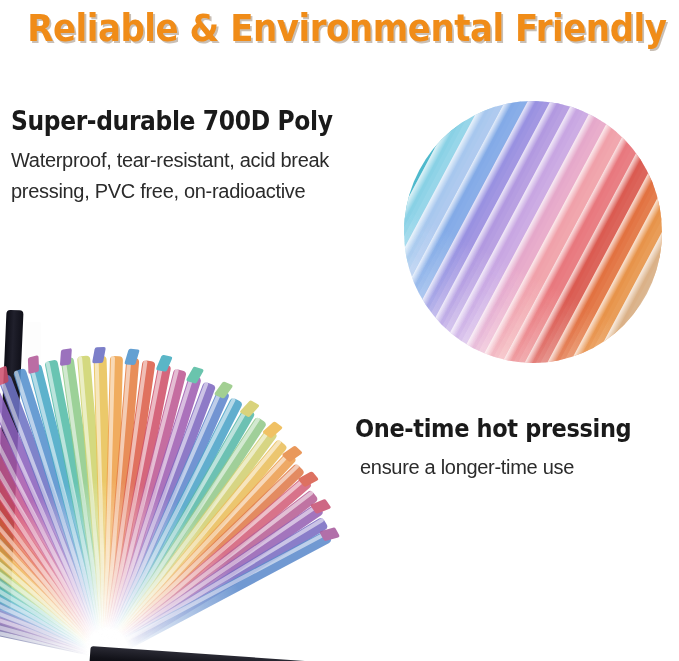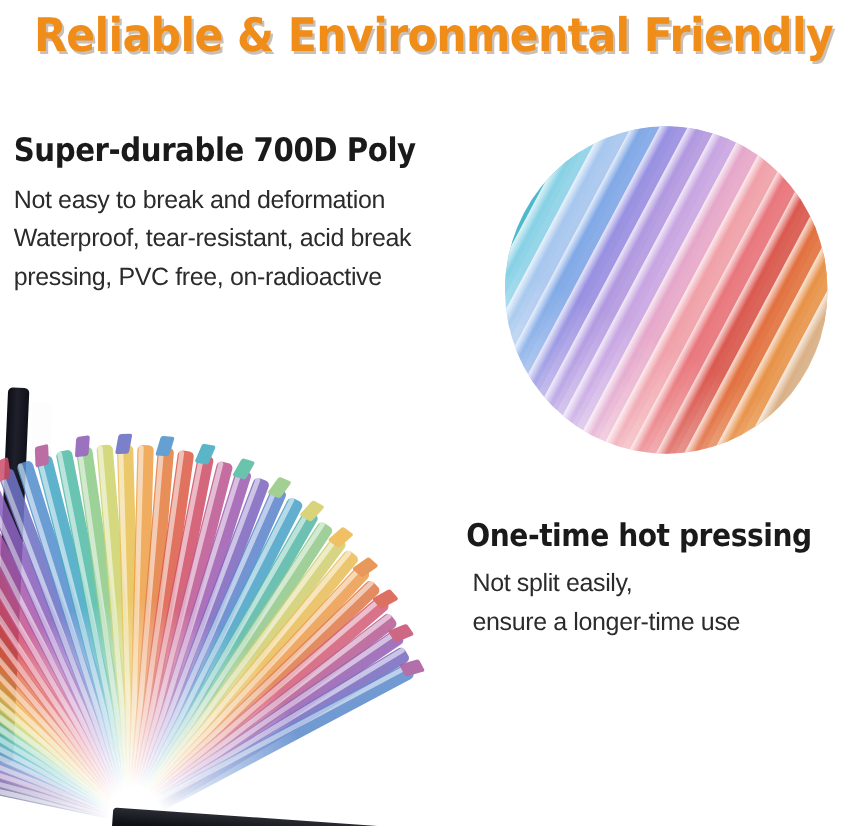--- a/index.html
+++ b/index.html
@@ -60,21 +60,21 @@
     font-size: 20px;
     line-height: 31px;
     color: #2b2b2b;
     letter-spacing: -0.3px;
   }
   .body-copy div { white-space: nowrap; }
 
   
   .right-block {
     position: absolute;
-    left: 373px;
+    left: 355px;
     top: 412px;
     width: 306px;
   }
   .right-block .sub-head { font-size: 25px; }
   .right-block .body-copy { margin-top: 6px; padding-left: 5px; }
 
   
   .circle-photo {
     position: absolute;
     left: 404px;
@@ -218,21 +218,20 @@
         <div class="cstripe" style="left: 320px; background: linear-gradient(rgb(201, 194, 188) 0%, rgb(201, 194, 188) 55%, rgba(255, 255, 255, 0.35) 100%); opacity: 0.92;"></div>
         <div class="cstripe" style="left: 340px; background: linear-gradient(rgb(191, 200, 196) 0%, rgb(191, 200, 196) 55%, rgba(255, 255, 255, 0.35) 100%); opacity: 0.92;"></div>
         <div class="cstripe" style="left: 360px; background: linear-gradient(rgb(159, 214, 210) 0%, rgb(159, 214, 210) 55%, rgba(255, 255, 255, 0.35) 100%); opacity: 0.92;"></div>
         <div class="cstripe" style="left: 380px; background: linear-gradient(rgb(126, 206, 200) 0%, rgb(126, 206, 200) 55%, rgba(255, 255, 255, 0.35) 100%); opacity: 0.92;"></div>
       </div>
   </div>
 
   <div class="left-block">
     <div class="sub-head">Super-durable 700D Poly</div>
     <div class="body-copy">
-      <div>Not easy to break and deformation</div>
       <div>Waterproof, tear-resistant, acid break</div>
       <div>pressing, PVC free, on-radioactive</div>
     </div>
   </div>
 
   <div class="fan-photo">
     <div class="spine-left"></div>
     <div class="white-card"></div>
     <div class="fan-pivot">
         <div class="blade" style="height: 250px; transform: rotate(-78deg); background: linear-gradient(rgb(74, 79, 140) 0%, rgb(74, 79, 140) 42%, rgba(255, 255, 255, 0.55) 92%, rgba(255, 255, 255, 0.85) 100%); opacity: 0.88;">
@@ -384,18 +383,17 @@
           <i></i>
           <span class="tab" style="background: rgb(168, 92, 158);"></span>
         </div>
       </div>
     <div class="spine-bottom"></div>
   </div>
 
   <div class="right-block">
     <div class="sub-head">One-time hot pressing</div>
     <div class="body-copy">
-      <div>Not split easily,</div>
       <div>ensure a longer-time use</div>
     </div>
   </div>
 
 </div>
 
 </body></html>

